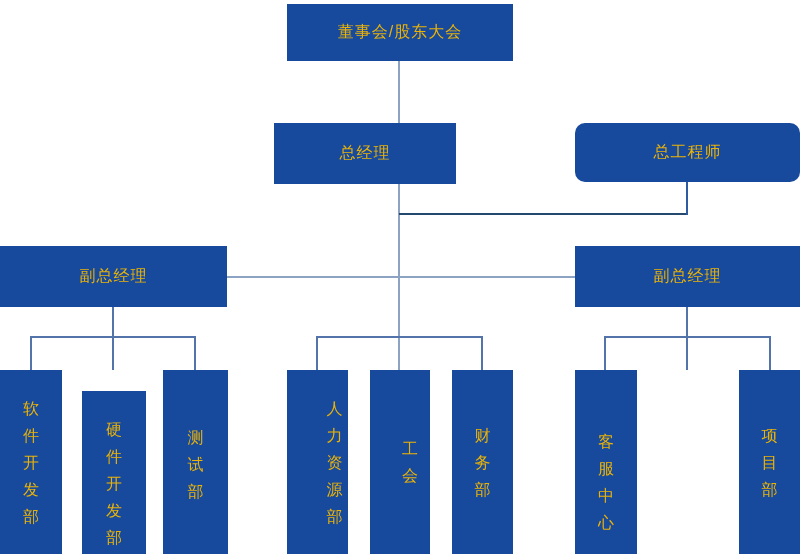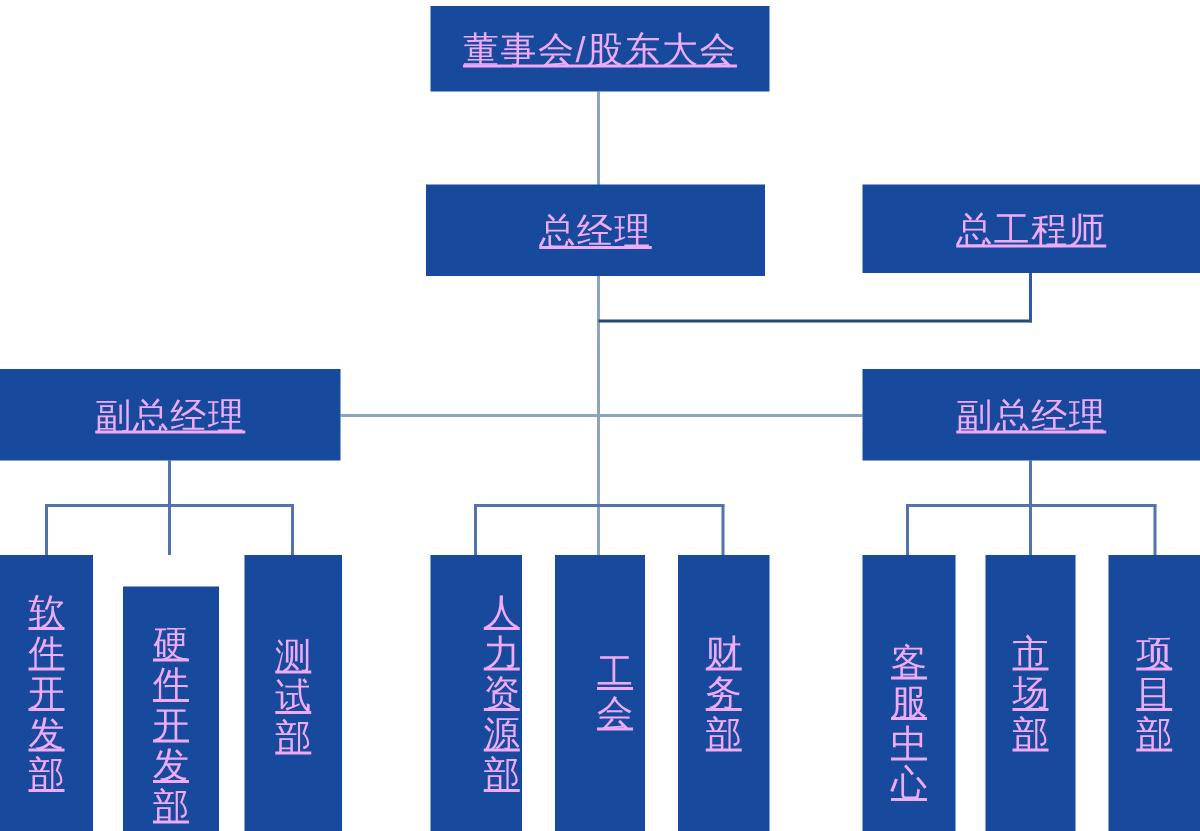--- a/index.html
+++ b/index.html
@@ -7,28 +7,27 @@
     position: relative;
     width: 800px;
     height: 554px;
     background: #ffffff;
     overflow: hidden;
     font-family: "Liberation Sans", "DejaVu Sans", sans-serif;
   }
   .node {
     position: absolute;
     background: #17499c;
-    color: #f0abfc;
+    color: #eab308;
     display: flex;
     align-items: center;
     justify-content: center;
-    font-size: 24px;
+    font-size: 16px;
     letter-spacing: 1px;
     box-sizing: border-box;
-    text-decoration: underline;
   }
   .vnode-text {
     width: 1.15em;
     line-height: 27px;
     word-break: break-all;
     text-align: center;
     letter-spacing: 0;
   }
   .line { position: absolute; }
   .lt  { background: #8ca3c4; }  
@@ -58,24 +57,24 @@
 
   <div class="line md" style="left:686px; top:307px; width:2px;   height:63px;"></div>
   <div class="line md" style="left:604px; top:336px; width:167px; height:2px;"></div>
   <div class="line md" style="left:604px; top:337px; width:2px;   height:33px;"></div>
   <div class="line md" style="left:769px; top:337px; width:2px;   height:33px;"></div>
 
   <div class="node" style="left:287px; top:4px; width:226px; height:57px;">
     <span>董事会/股东大会</span>
   </div>
 
-  <div class="node" style="left:284px; top:123px; width:226px; height:61px;">
+  <div class="node" style="left:274px; top:123px; width:182px; height:61px;">
     <span>总经理</span>
   </div>
-  <div class="node" style="left:575px; top:123px; width:225px; height:59px;">
+  <div class="node" style="left:575px; top:123px; width:225px; height:59px;border-radius:10px;">
     <span>总工程师</span>
   </div>
 
   <div class="node" style="left:0px; top:246px; width:227px; height:61px;">
     <span>副总经理</span>
   </div>
   <div class="node" style="left:575px; top:246px; width:225px; height:61px;">
     <span>副总经理</span>
   </div>
 
@@ -95,20 +94,17 @@
   <div class="node" style="left:370px; top:370px; width:60px; height:184px;padding-left:20px;">
     <div class="vnode-text">工会</div>
   </div>
   <div class="node" style="left:452px; top:370px; width:61px; height:184px;">
     <div class="vnode-text">财务部</div>
   </div>
 
   <div class="node" style="left:575px; top:370px; width:62px; height:223px;">
     <div class="vnode-text">客服中心</div>
   </div>
-  <div class="node" style="left:657px; top:370px; width:60px; height:184px;">
-    <div class="vnode-text">市场部</div>
-  </div>
   <div class="node" style="left:739px; top:370px; width:61px; height:184px;">
     <div class="vnode-text">项目部</div>
   </div>
 
 </div>
 
 </body></html>

